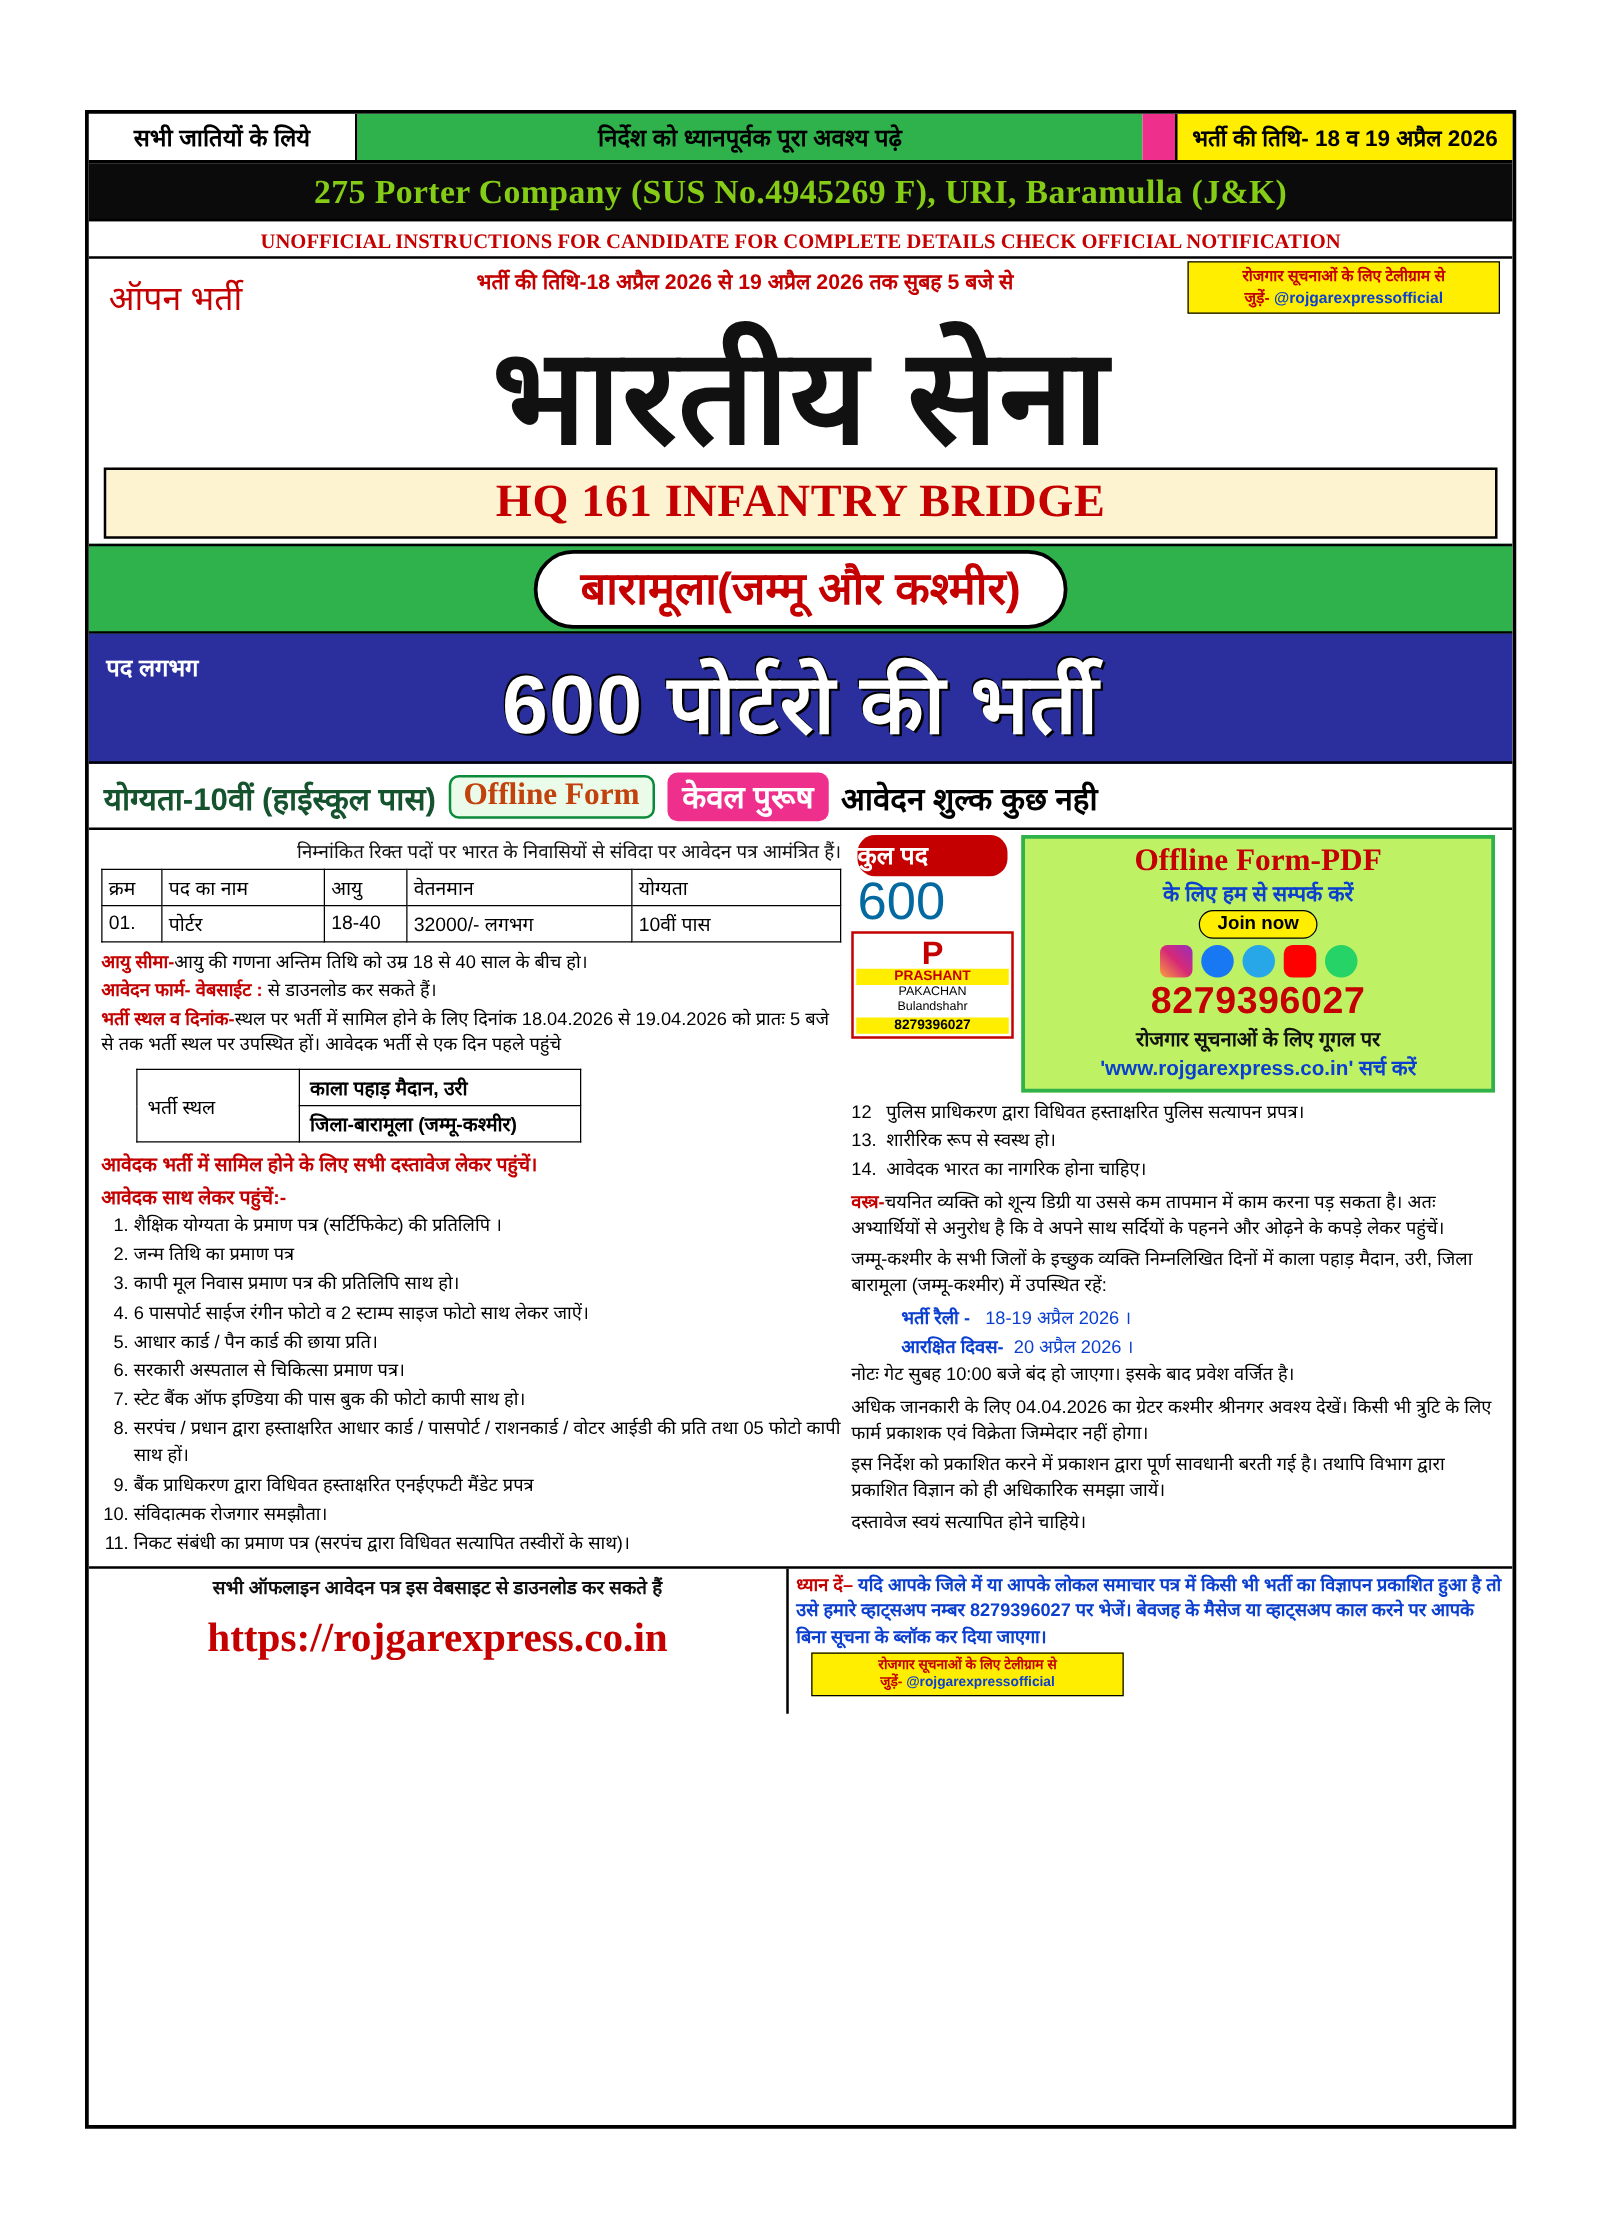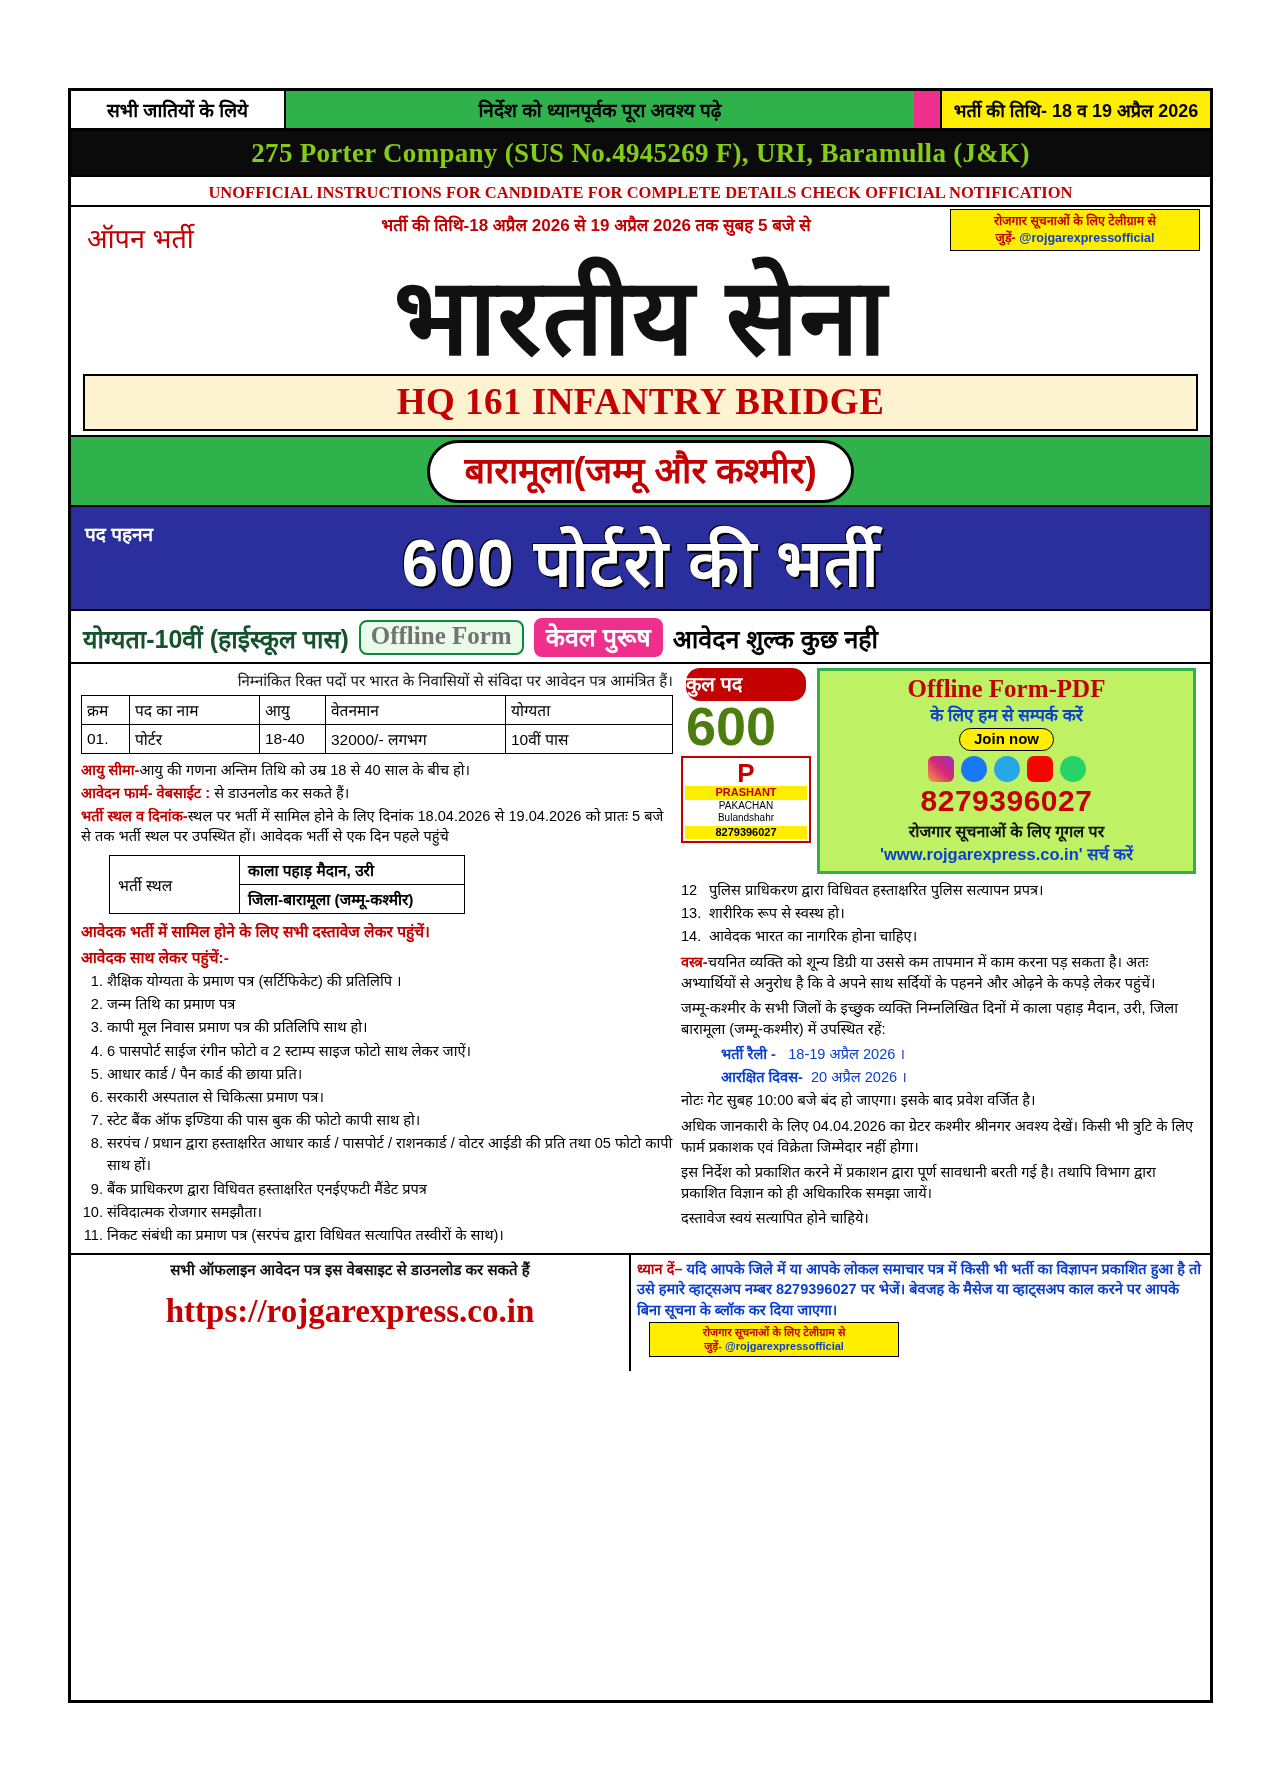--- a/index.html
+++ b/index.html
@@ -138,21 +138,21 @@
   
   .elig-row {
     display: flex; align-items: center; gap: 10px;
     padding: 7px 12px 5px;
     border-bottom: 2px solid #000;
   }
   .elig-q { font-size: 25px; font-weight: bold; color: #14532d; }
   .elig-offline {
     border: 2px solid #0b8a3a; border-radius: 8px;
     background: #eafbe9;
-    color: #737373; font-weight: bold; font-size: 25px;
+    color: #c2410c; font-weight: bold; font-size: 25px;
     font-family: "Liberation Serif", serif;
     padding: 0 10px 3px;
   }
   .elig-male {
     background: #ef2f8c; color: #fff; font-weight: bold;
     font-size: 25px; border-radius: 8px; padding: 1px 12px 4px;
   }
   .elig-fee { font-size: 25px; font-weight: bold; color: #000; }
 
   
@@ -195,21 +195,21 @@
   
   .kul-pad {
     position: relative;
     width: 120px; margin: 0 auto 4px;
     text-align: left;
   }
   .kul-badge {
     background: #c40000; color: #fff; border-radius: 14px;
     padding: 2px 0 4px; font-size: 20px; font-weight: bold;
   }
-  .kul-600 { color: #4d7c0f; font-size: 54px; font-weight: bold; line-height: .95; }
+  .kul-600 { color: #0369a1; font-size: 42px; font-weight: normal; line-height: .95; }
 
   .right-top { display: flex; gap: 6px; }
   .rt-left { width: 130px; }
   .rt-right { flex: 1; border: 3px solid #2fb24c; background: #bef264; padding: 4px 6px 6px; text-align: center; }
   .rt-right .t1 { color: #c40000; font-weight: bold; font-size: 25px; font-family: "Liberation Serif", serif; }
   .rt-right .t2 { color: #0b3fd0; font-weight: bold; font-size: 17px; }
   .joinnow {
     display: inline-block; background: #ffee00; border: 1px solid #000;
     border-radius: 12px; padding: 1px 14px 3px; font-weight: bold; font-size: 15px;
     margin: 2px 0;
@@ -299,21 +299,21 @@
     <span>HQ 161 INFANTRY BRIDGE</span>
   </div>
 
   <div class="green-band">
     <div class="green-pill">
       <span>बारामूला(जम्मू और कश्मीर)</span>
     </div>
   </div>
 
   <div class="blue-band">
-    <div class="pad-lagbhag">पद पहनन</div>
+    <div class="pad-lagbhag">पद लगभग</div>
     <div class="blue-title">600 पोर्टरो की भर्ती</div>
   </div>
 
   <div class="elig-row">
     <div class="elig-q">योग्यता-10वीं (हाईस्कूल पास)</div>
     <div class="elig-offline">Offline Form</div>
     <div class="elig-male">केवल पुरूष</div>
     <div class="elig-fee">आवेदन शुल्क कुछ नही</div>
   </div>
 

